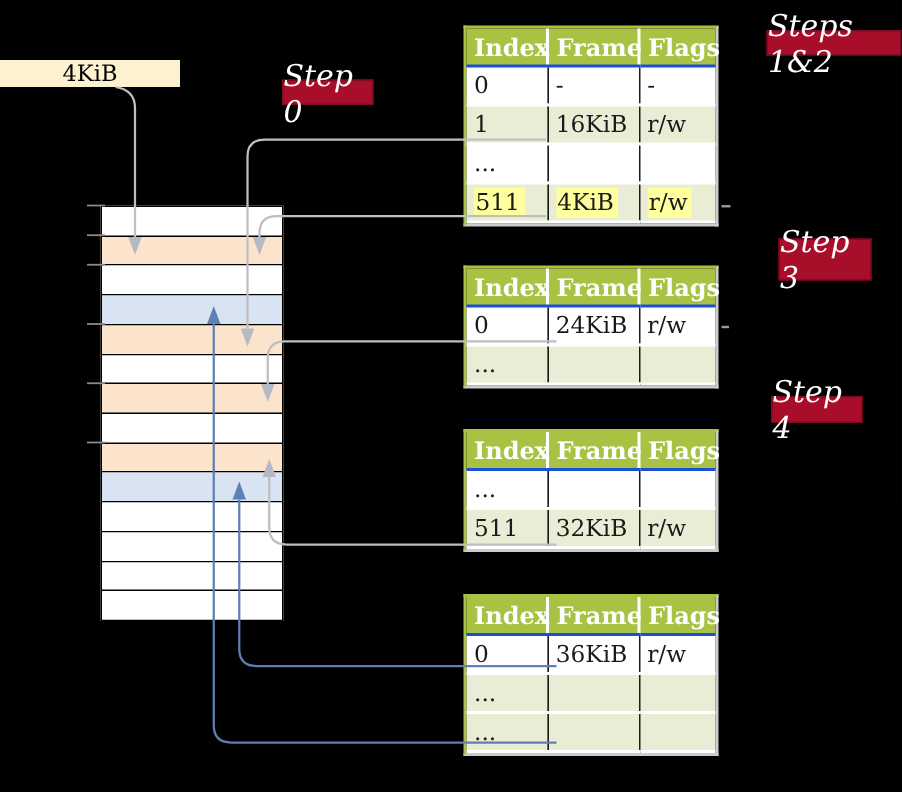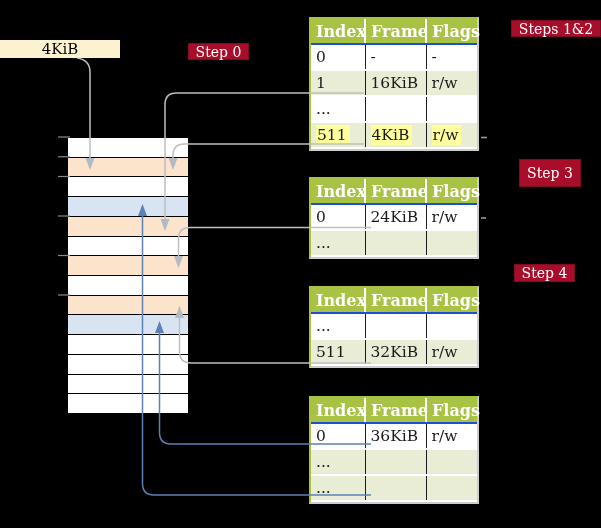--- a/index.html
+++ b/index.html
@@ -11,23 +11,23 @@
   }
   *{box-sizing:border-box;margin:0;padding:0;}
   body{background:#111;font-family:"DejaVu Serif","Liberation Serif",serif;}
   .page{position:relative;width:601px;height:528px;overflow:hidden;background:var(--background);}
 
   .frame-label{position:absolute;left:0;top:40px;width:120px;height:18px;
     background:var(--label-cream);color:#000;font-size:15px;
     display:flex;align-items:center;justify-content:center;z-index:3;}
 
   .badge{position:absolute;background:var(--badge-red);color:var(--badge-text);
-    font-size:14px;display:flex;align-items:center;justify-content:center;
-    border:1px solid #7d0c22;z-index:3;}
-  .badge.step0{left:188px;top:43px;width:61px;height:17px;}
+    font-size:20px;display:flex;align-items:center;justify-content:center;
+    border:1px solid #7d0c22;z-index:3;font-style:italic;}
+  .badge.step0{left:188px;top:53px;width:61px;height:17px;}
   .badge.steps12{left:511px;top:20px;width:90px;height:17px;}
   .badge.step3{left:519px;top:159px;width:62px;height:28px;}
   .badge.step4{left:514px;top:264px;width:61px;height:18px;}
 
   .memstack{position:absolute;left:67px;top:137px;width:122px;height:277px;
     border:1px solid #000;background:#fff;display:flex;flex-direction:column;z-index:1;}
   .mrow{flex:1;border-bottom:1px solid #000;}
   .mrow:last-child{border-bottom:none;}
   .mrow.white{background:var(--row-white);}
   .mrow.orange{background:var(--mem-orange);}

